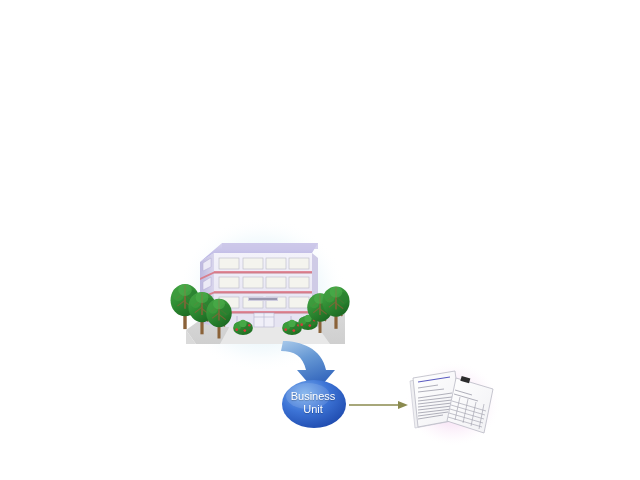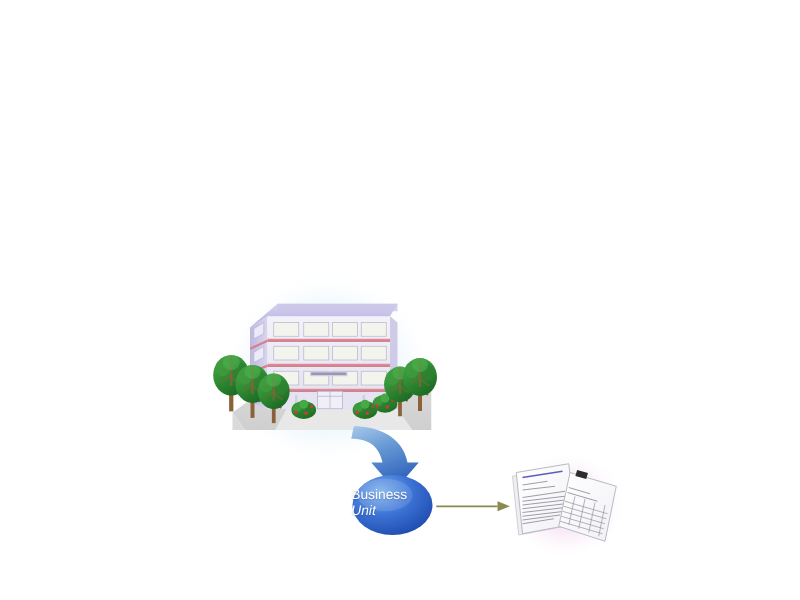--- a/index.html
+++ b/index.html
@@ -21,29 +21,30 @@
     top: 0;
     width: 640px;
     height: 480px;
   }
   .node-label {
     position: absolute;
     color: #ffffff;
     font-family: "Liberation Sans", sans-serif;
     font-size: 11px;
     line-height: 13px;
+    text-align: center;
     pointer-events: none;
     text-shadow: 0 1px 1px rgba(0,0,0,0.25);
   }
   #bu-label {
     left: 281px;
     top: 390px;
     width: 64px;
   }
-  #bu-label .l2 { display: block; font-style: italic; }
+  #bu-label .l2 { display: block; }
 </style>
 </head>
 <body>
 
 <svg id="canvas" viewBox="0 0 640 480" xmlns="http://www.w3.org/2000/svg">
   <defs>
     <radialGradient id="glowBlue" cx="50%" cy="50%" r="50%">
       <stop offset="0%" stop-color="#cfe9f5" stop-opacity="0.95"></stop>
       <stop offset="45%" stop-color="#d9eef7" stop-opacity="0.75"></stop>
       <stop offset="75%" stop-color="#eaf6fb" stop-opacity="0.40"></stop>

